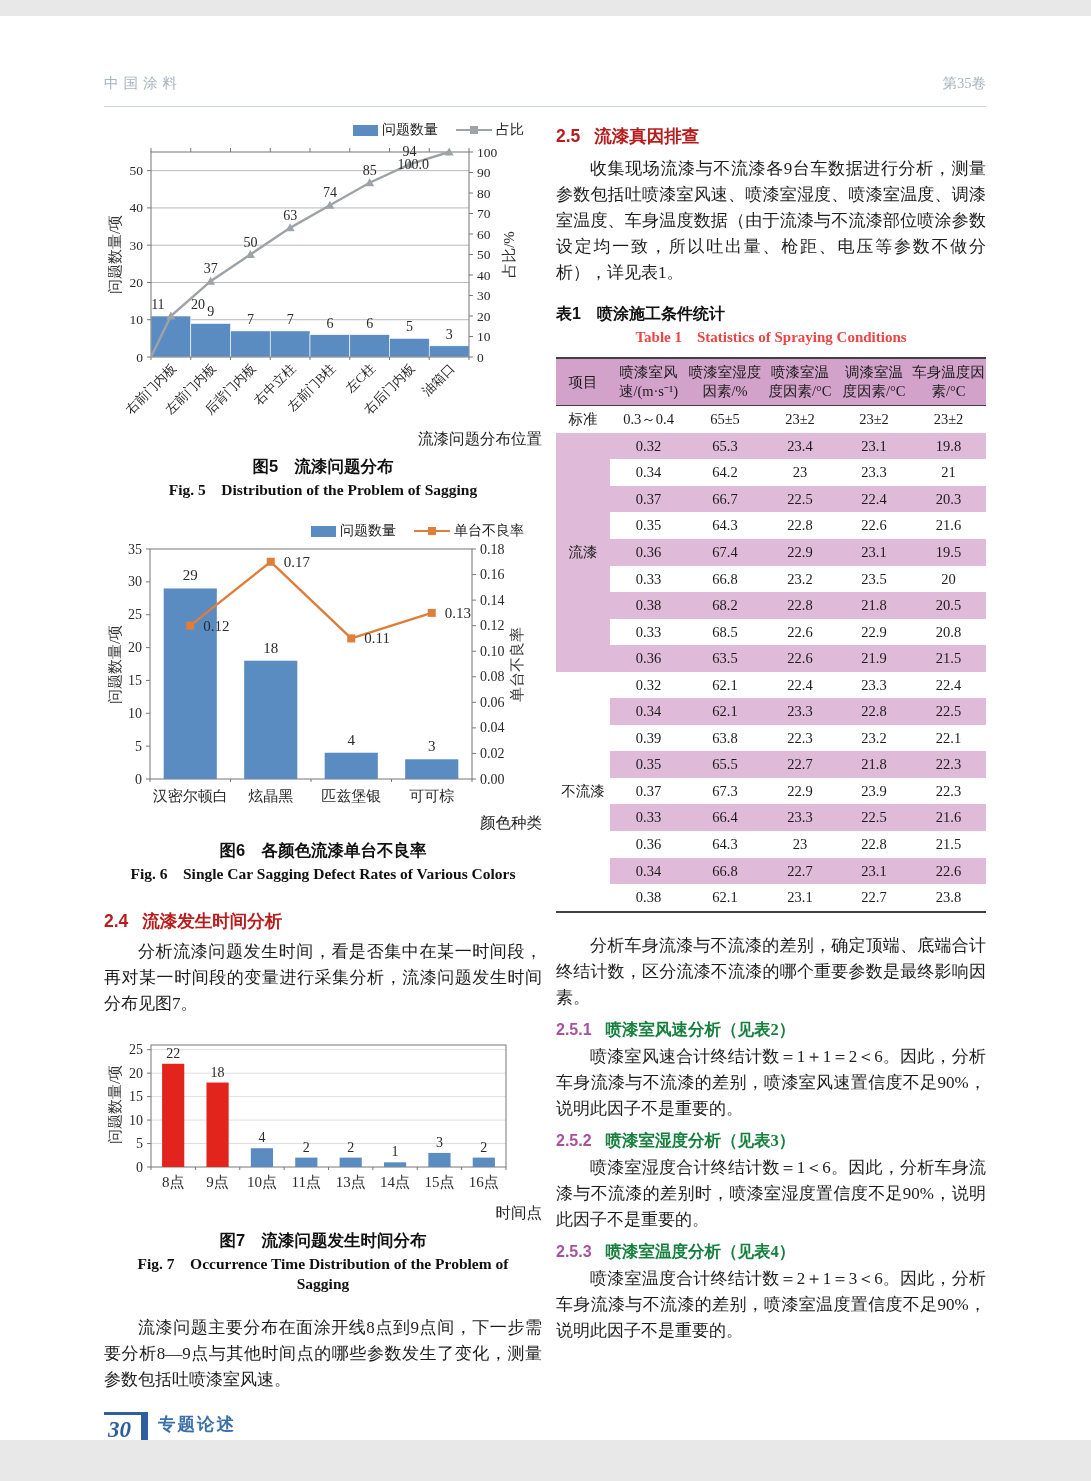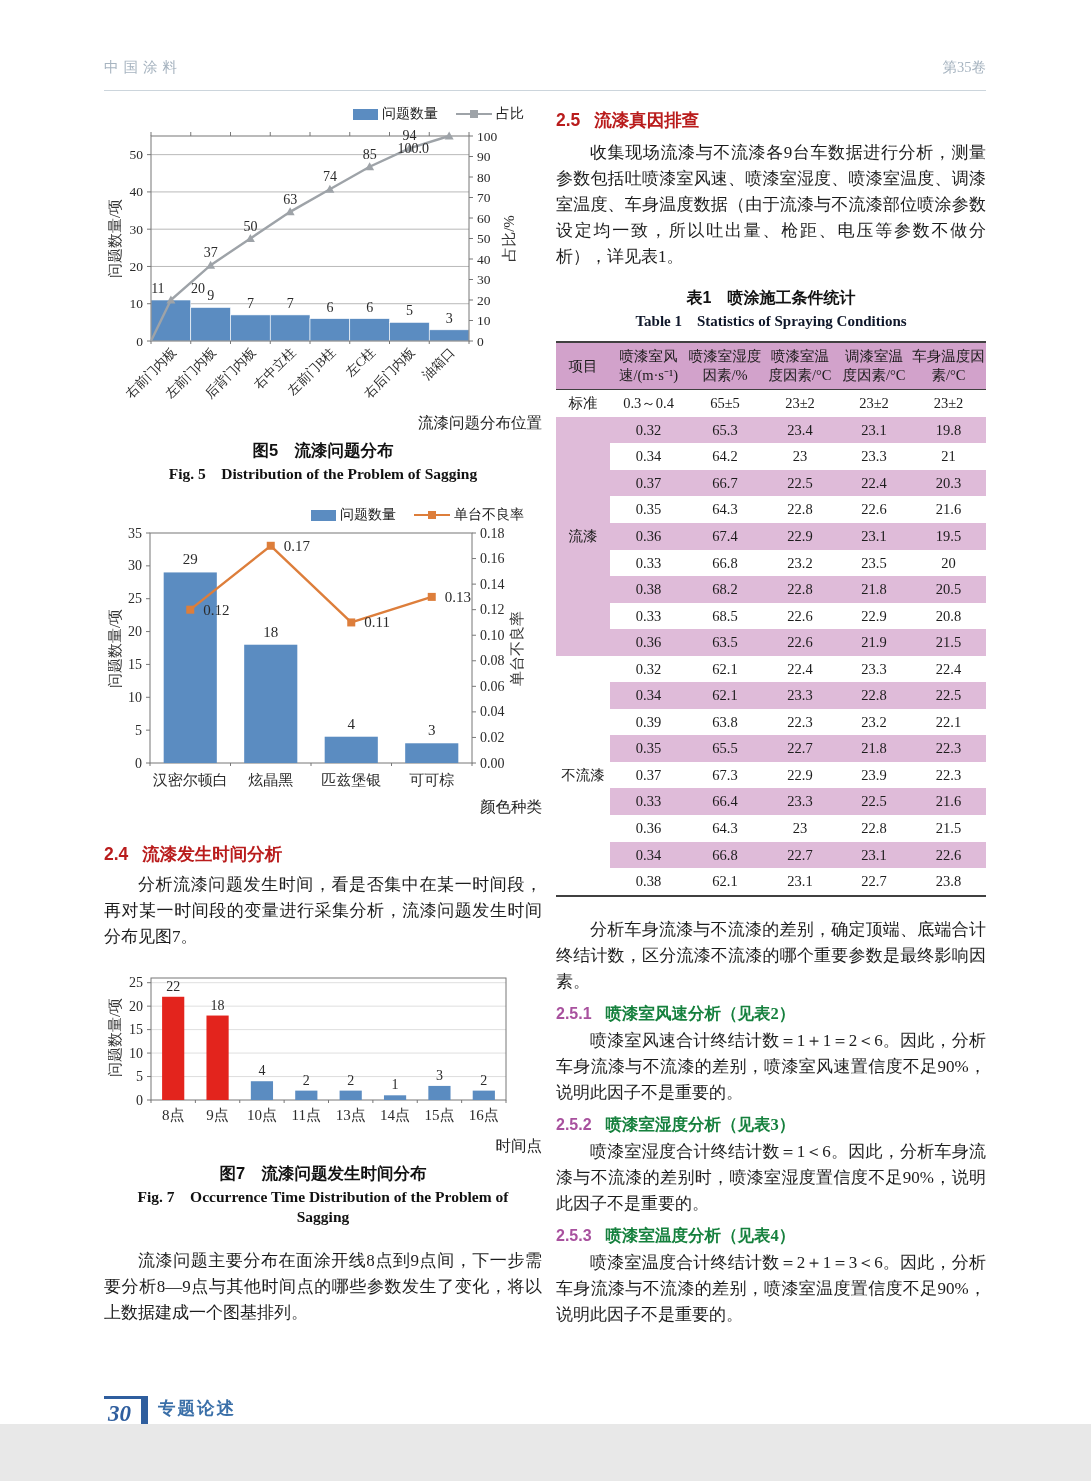--- a/index.html
+++ b/index.html
@@ -1,16 +1,16 @@
 <!DOCTYPE html>
 <html><head>
 <meta charset="utf-8">
 <style>
   html,body{margin:0;padding:0;background:#e8e8e8}
-  .page{position:relative;width:1091px;height:1424px;background:#fff;margin:0 auto;
+  .page{position:relative;width:1091px;height:1424px;background:#fff;margin:16px auto;
         font-family:"Liberation Serif",serif;color:#1c1c1c;overflow:hidden}
   .rh{position:absolute;top:58px;left:104px;width:882px;display:flex;justify-content:space-between;
       color:#a7b4c0;font-size:14.5px}
   .rh .jn{letter-spacing:5px}
   .rh-line{position:absolute;top:90px;left:104px;width:882px;border-top:1px solid #ccd5dc}
   .col-left{position:absolute;left:104px;top:104px;width:438px}
   .col-right{position:absolute;left:556px;top:104px;width:430px}
   figure{margin:0;position:relative}
   .legend{display:flex;justify-content:flex-end;gap:18px;align-items:center;height:20px;padding-right:18px;font-size:14px}
   .legend .li{display:inline-flex;align-items:center}
@@ -21,22 +21,22 @@
   .vlabel{position:absolute;transform:rotate(-90deg);white-space:nowrap;font-size:15px;color:#333}
   .xaxis{font-size:15.5px;text-align:right;color:#222}
   .capcn{font-family:"Liberation Sans",sans-serif;font-weight:bold;font-size:16.5px;text-align:center;margin-top:6px;color:#111}
   .capen{font-weight:bold;font-size:15.5px;text-align:center;margin-top:2px;color:#111}
   .h2{font-family:"Liberation Sans",sans-serif;font-size:17.5px;font-weight:bold;color:#b91c1c;margin:0}
   .h2 .num{margin-right:14px}
   .h3{font-size:16.5px;margin:0}
   .h3 .num{font-family:"Liberation Sans",sans-serif;font-weight:bold;color:#A8519E;margin-right:14px;font-size:16px}
   .h3 .ttl{color:#15803d}
   .p{font-size:17px;line-height:26px;text-align:justify;text-indent:2em;margin:0}
-  .tcapcn{font-family:"Liberation Sans",sans-serif;font-weight:bold;font-size:16px;text-align:center;color:#111}
-  .tcapen{font-weight:bold;font-size:15px;text-align:center;margin-top:3px;color:#0f172a}
+  .tcapcn{font-family:"Liberation Sans",sans-serif;font-weight:bold;font-size:16px;text-align:left;color:#111}
+  .tcapen{font-weight:bold;font-size:15px;text-align:center;margin-top:3px;color:#ef4444}
   .t1{width:100%;border-collapse:collapse;border-top:2px solid #404040;border-bottom:2px solid #404040;
       font-size:14.5px;text-align:center;color:#1c1c1c;margin-top:10px}
   .t1 th{background:#D2A2CB;font-weight:normal;padding:4px 1px;line-height:1.32;border-bottom:1.6px solid #404040}
   .t1 td{padding:4px 1px;line-height:1.28}
   .t1 .stripe{background:#DFBBD9}
   .t1 .glbl{background:#fff}
   .t1 .glbl.stripe{background:#DFBBD9}
   .footer{position:absolute;left:104px;top:1396px;display:flex;align-items:flex-start}
   .fnumwrap{border-top:3px solid #2F5E9E;padding:2px 10px 0 4px}
   .fnum{font-style:italic;font-weight:bold;font-size:23px;color:#2F5E9E}
@@ -255,20 +255,24 @@
           <text x="260.25" y="102.44444444444443" font-size="15" text-anchor="start" fill="#2b2b2b">0.11</text>
           <text x="340.75" y="76.88888888888886" font-size="15" text-anchor="start" fill="#2b2b2b">0.13</text>
           <text x="86.25" y="260" font-size="15" text-anchor="middle" fill="#2b2b2b">汉密尔顿白</text>
           <text x="166.75" y="260" font-size="15" text-anchor="middle" fill="#2b2b2b">炫晶黑</text>
           <text x="247.25" y="260" font-size="15" text-anchor="middle" fill="#2b2b2b">匹兹堡银</text>
           <text x="327.75" y="260" font-size="15" text-anchor="middle" fill="#2b2b2b">可可棕</text>
         </svg>
       <div class="vlabel" style="left:-28px;top:134px">问题数量/项</div>
       <div class="vlabel" style="left:376px;top:134px">单台不良率</div>
       <div class="xaxis">颜色种类</div>
+      <figcaption>
+        <div class="capcn">图6　各颜色流漆单台不良率</div>
+        <div class="capen">Fig. 6　Single Car Sagging Defect Rates of Various Colors</div>
+      </figcaption>
     </figure>
 
     <h2 class="h2" style="margin-top:24px">
       <span class="num">2.4</span><span>流漆发生时间分析</span>
     </h2>
     <p class="p" style="margin-top:6px">分析流漆问题发生时间，看是否集中在某一时间段，再对某一时间段的变量进行采集分析，流漆问题发生时间分布见图7。</p>
 
     <figure style="margin-top:20px">
       <svg id="fig7svg" width="435" height="162" viewBox="0 0 435 162">
           <line x1="47" y1="106.53846153846153" x2="402" y2="106.53846153846153" stroke="#d6d6d6" stroke-width="0.8"></line>
@@ -324,21 +328,21 @@
           <text x="379.8125" y="150" font-size="15" text-anchor="middle" fill="#2b2b2b">16点</text>
         </svg>
       <div class="vlabel" style="left:-28px;top:58px">问题数量/项</div>
       <div class="xaxis">时间点</div>
       <figcaption>
         <div class="capcn">图7　流漆问题发生时间分布</div>
         <div class="capen" style="width:400px;margin-left:19px">Fig. 7　Occurrence Time Distribution of the Problem of Sagging</div>
       </figcaption>
     </figure>
 
-    <p class="p" style="margin-top:22px">流漆问题主要分布在面涂开线8点到9点间，下一步需要分析8—9点与其他时间点的哪些参数发生了变化，将以上数据建成一个图基排列。</p>
+    <p class="p" style="margin-top:22px">流漆问题主要分布在面涂开线8点到9点间，下一步需要分析8—9点与其他时间点的哪些参数发生了变化，测量参数包括吐喷漆室风速。</p>
   </div>
 
   <div class="col-right">
     <h2 class="h2" style="margin-top:4px">
       <span class="num">2.5</span><span>流漆真因排查</span>
     </h2>
     <p class="p" style="margin-top:8px">收集现场流漆与不流漆各9台车数据进行分析，测量参数包括吐喷漆室风速、喷漆室湿度、喷漆室温度、调漆室温度、车身温度数据（由于流漆与不流漆部位喷涂参数设定均一致，所以吐出量、枪距、电压等参数不做分析），详见表1。</p>
 
     <div class="tcapcn" style="margin-top:18px">表1　喷涂施工条件统计</div>
     <div class="tcapen">Table 1　Statistics of Spraying Conditions</div>

